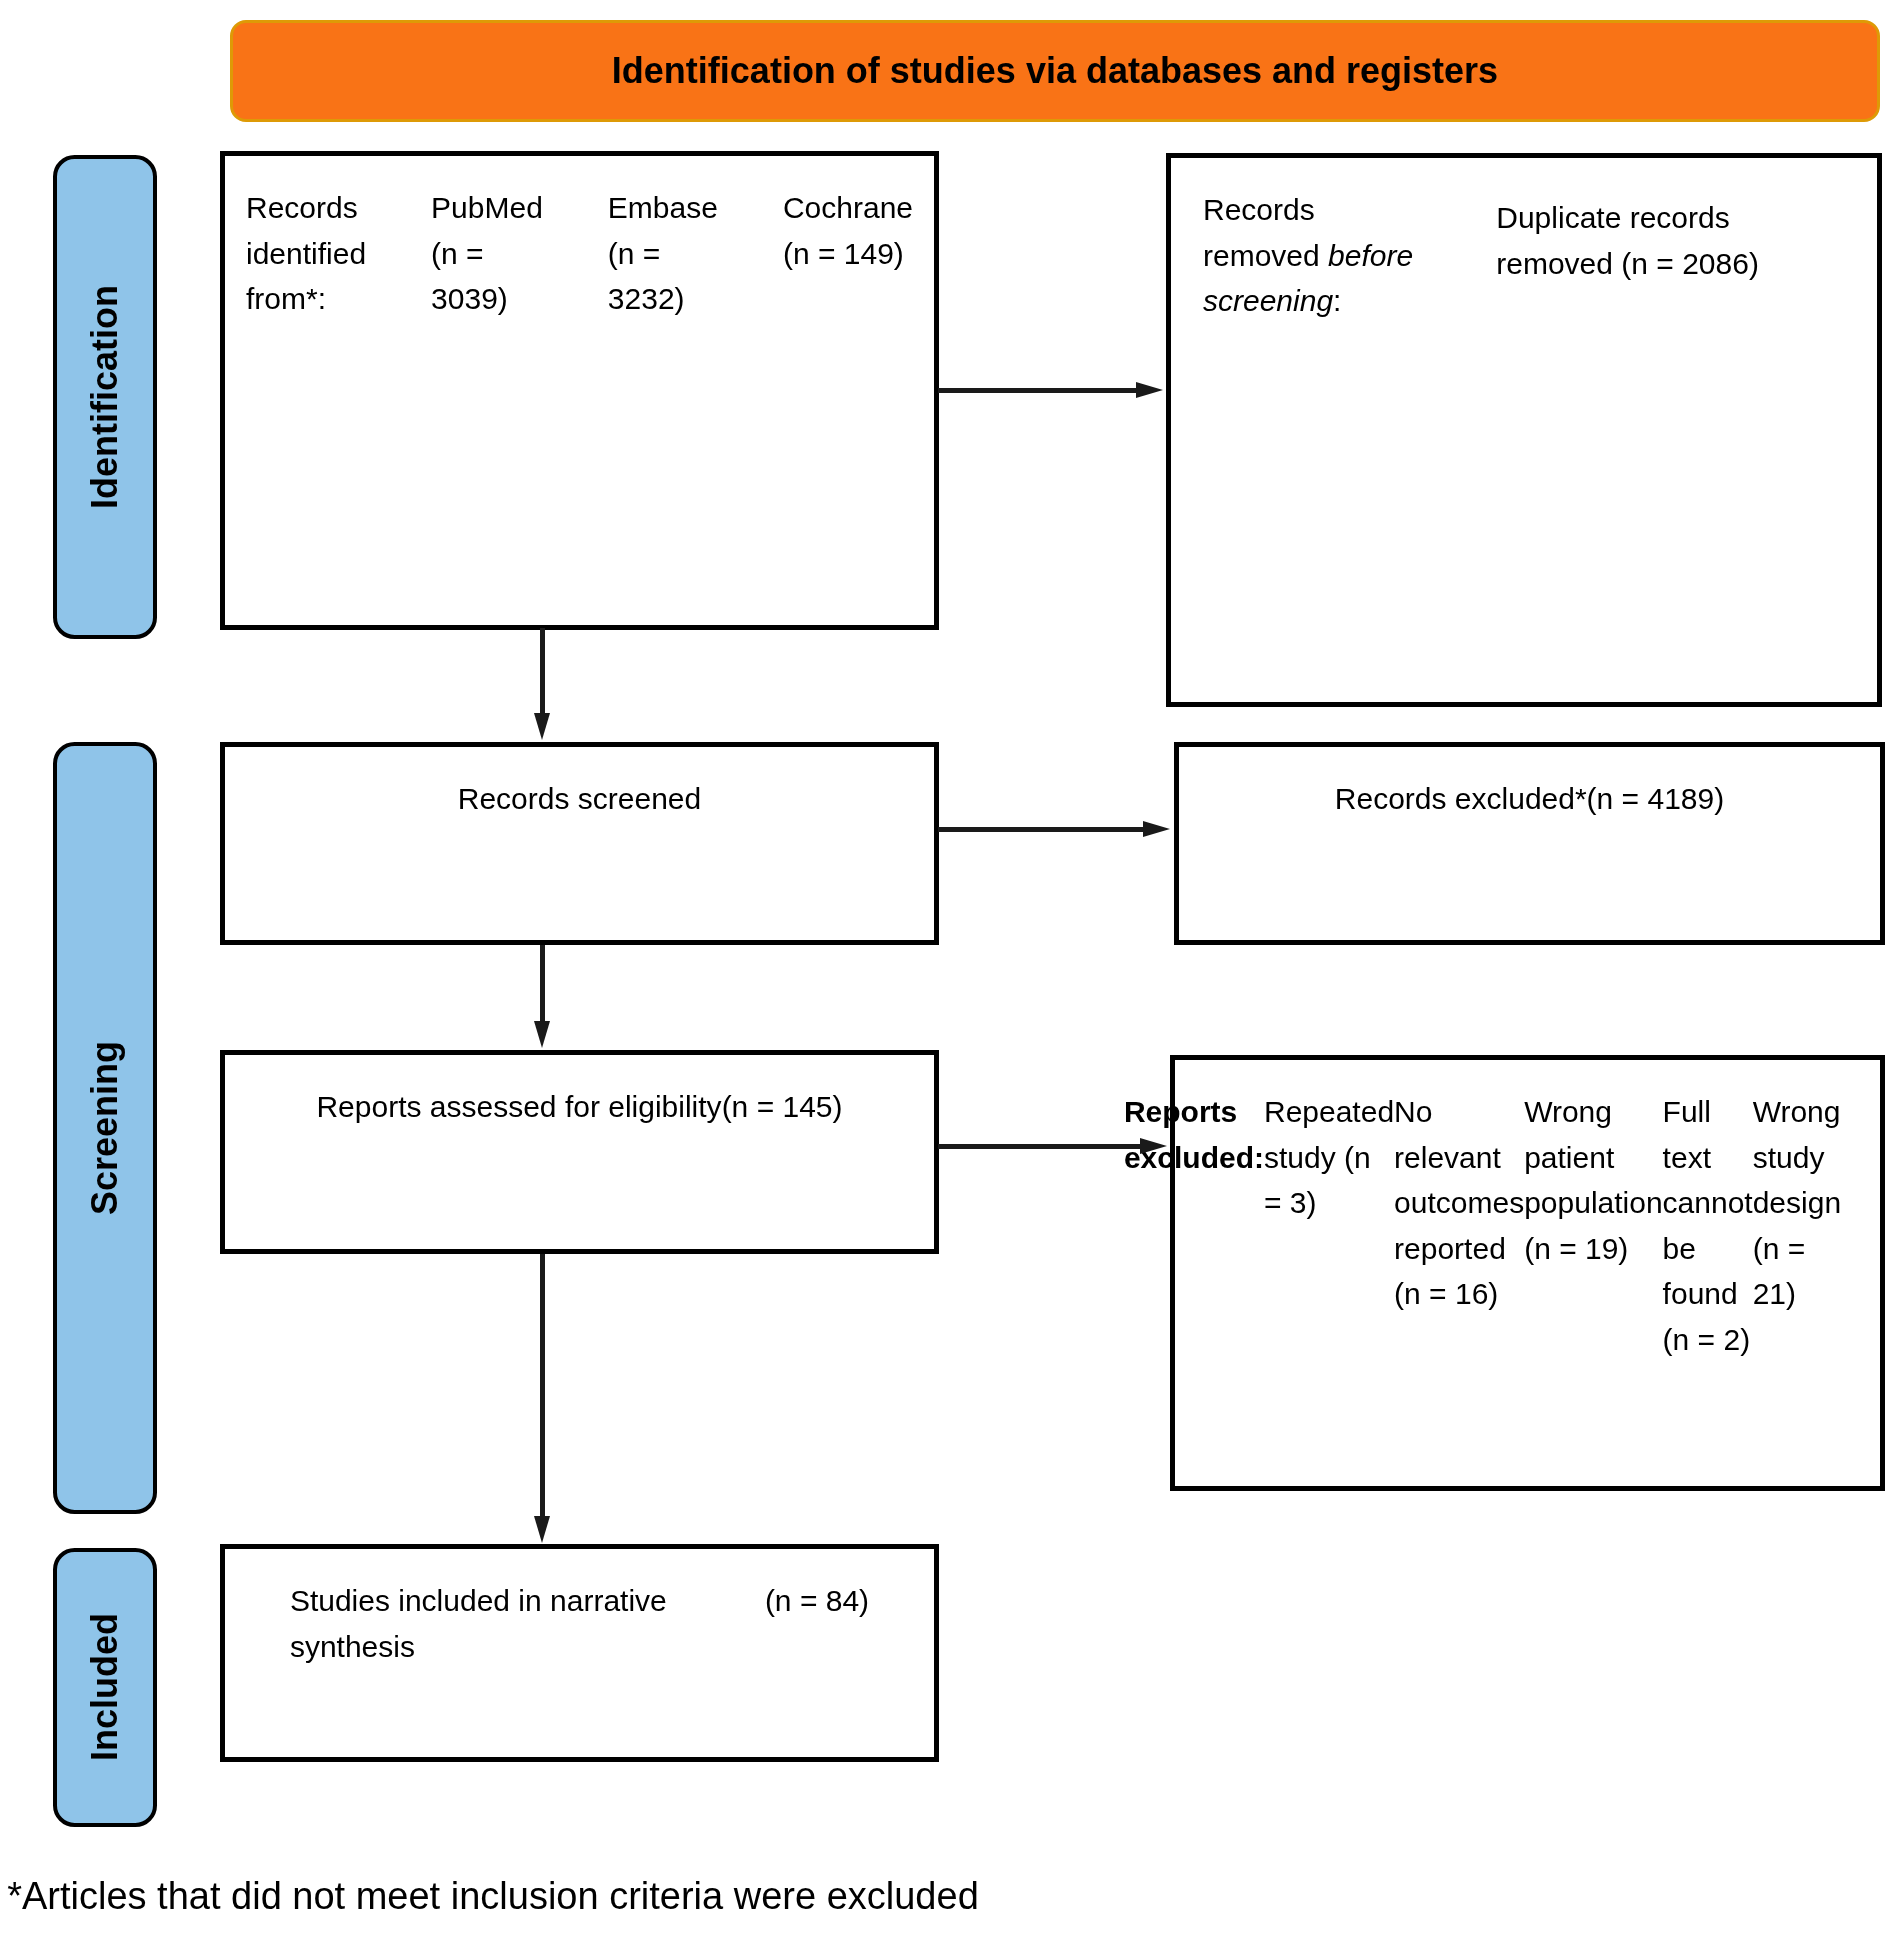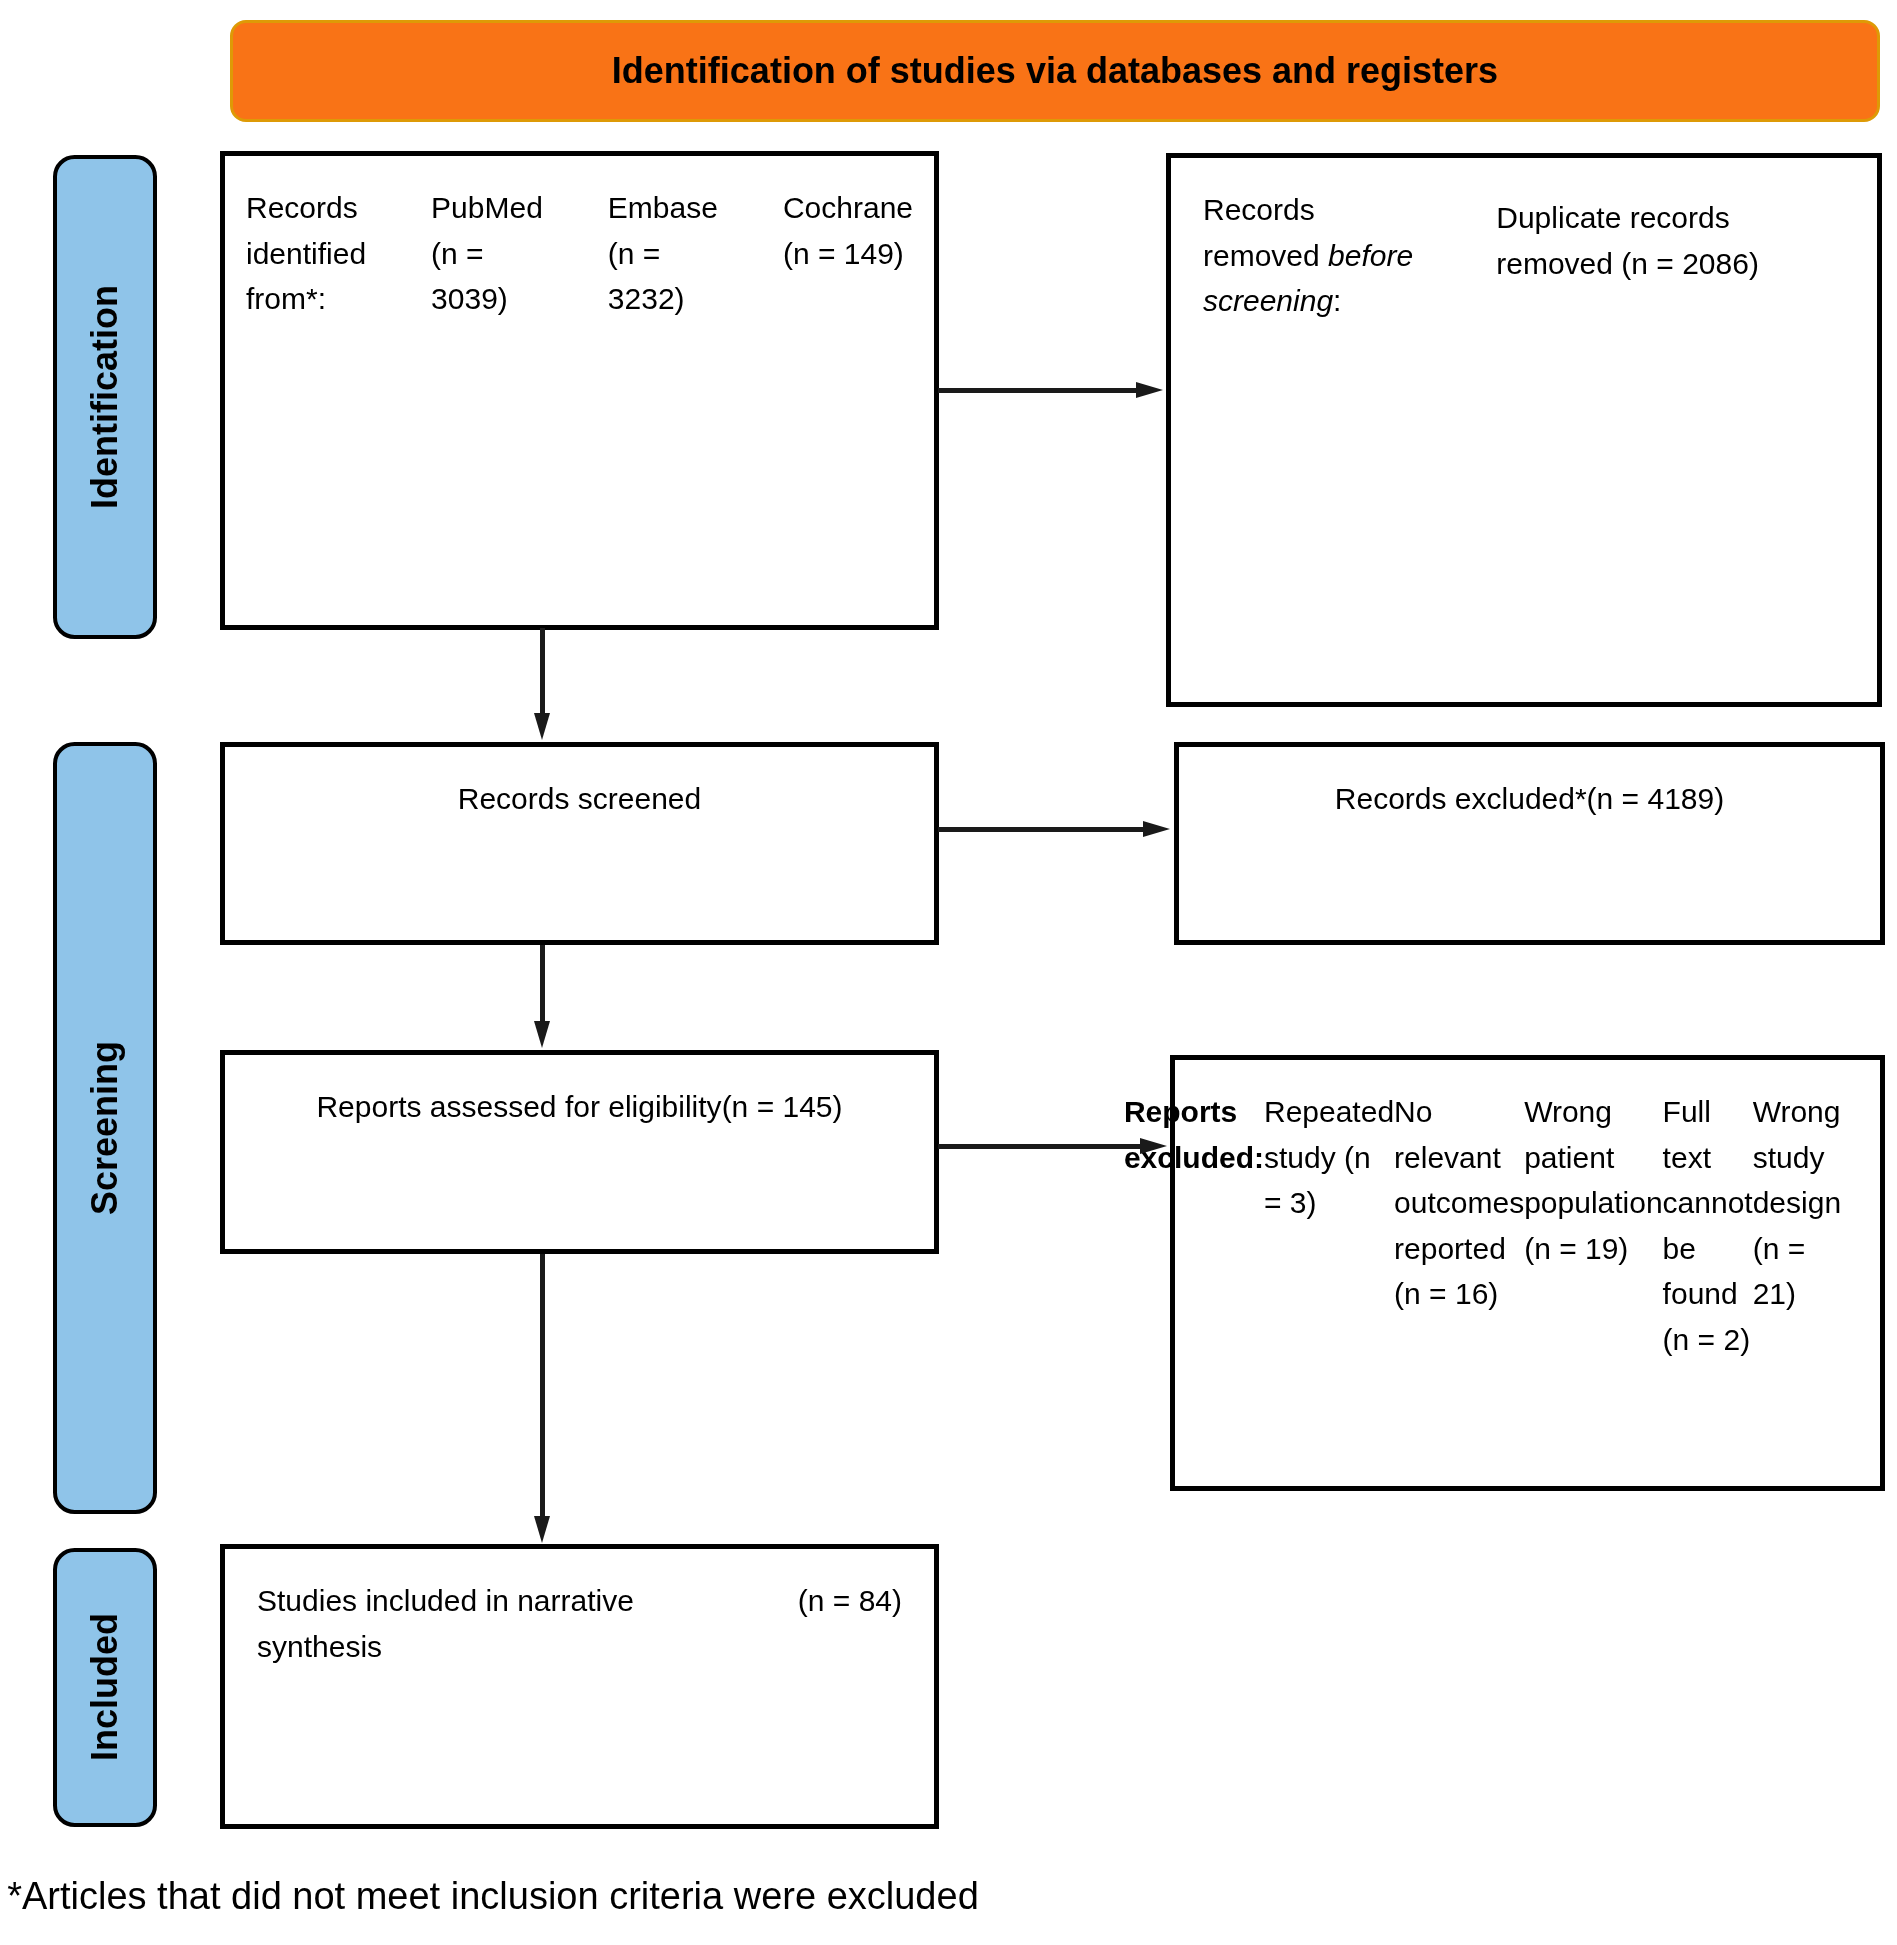--- a/index.html
+++ b/index.html
@@ -104,21 +104,21 @@
 
   <div class="box" style="left:1170px; top:1055px; width:715px; height:436px; padding-right:144px;">
     <div class="bold">Reports excluded:</div>
     <div>Repeated study (n = 3)</div>
     <div>No relevant outcomes reported (n = 16)</div>
     <div>Wrong patient population (n = 19)</div>
     <div>Full text cannot be found (n = 2)</div>
     <div>Wrong study design (n = 21)</div>
   </div>
 
-  <div class="box" style="left:220px; top:1544px; width:719px; height:285px;justify-content:space-between;">
+  <div class="box" style="left:220px; top:1544px; width:719px; height:218px;">
     <div style="max-width:475px;">Studies included in narrative synthesis</div>
     <div>(n = 84)</div>
   </div>
 
   <div class="hline" style="left:938px; top:388px; width:199px;"></div>
   <div class="head-right" style="left:1136px; top:382px;"></div>
 
   <div class="vline" style="left:540px; top:628px; height:86px;"></div>
   <div class="head-down" style="left:534px; top:713px;"></div>
 

